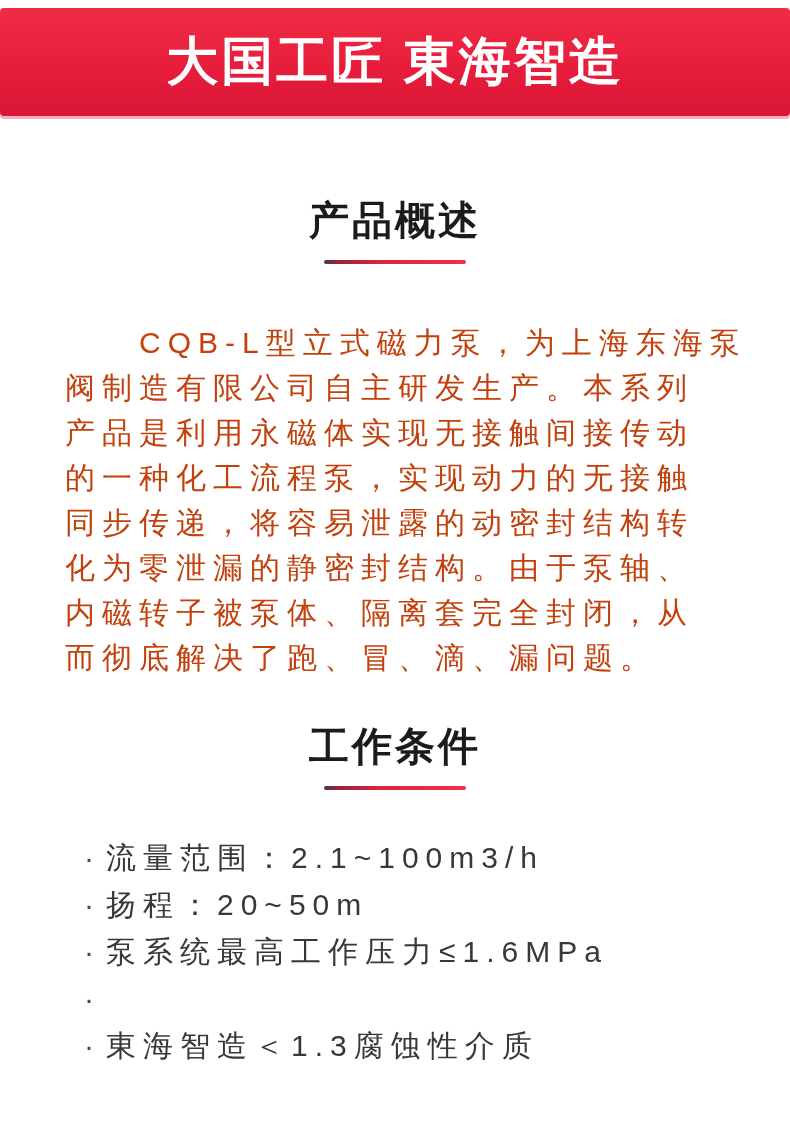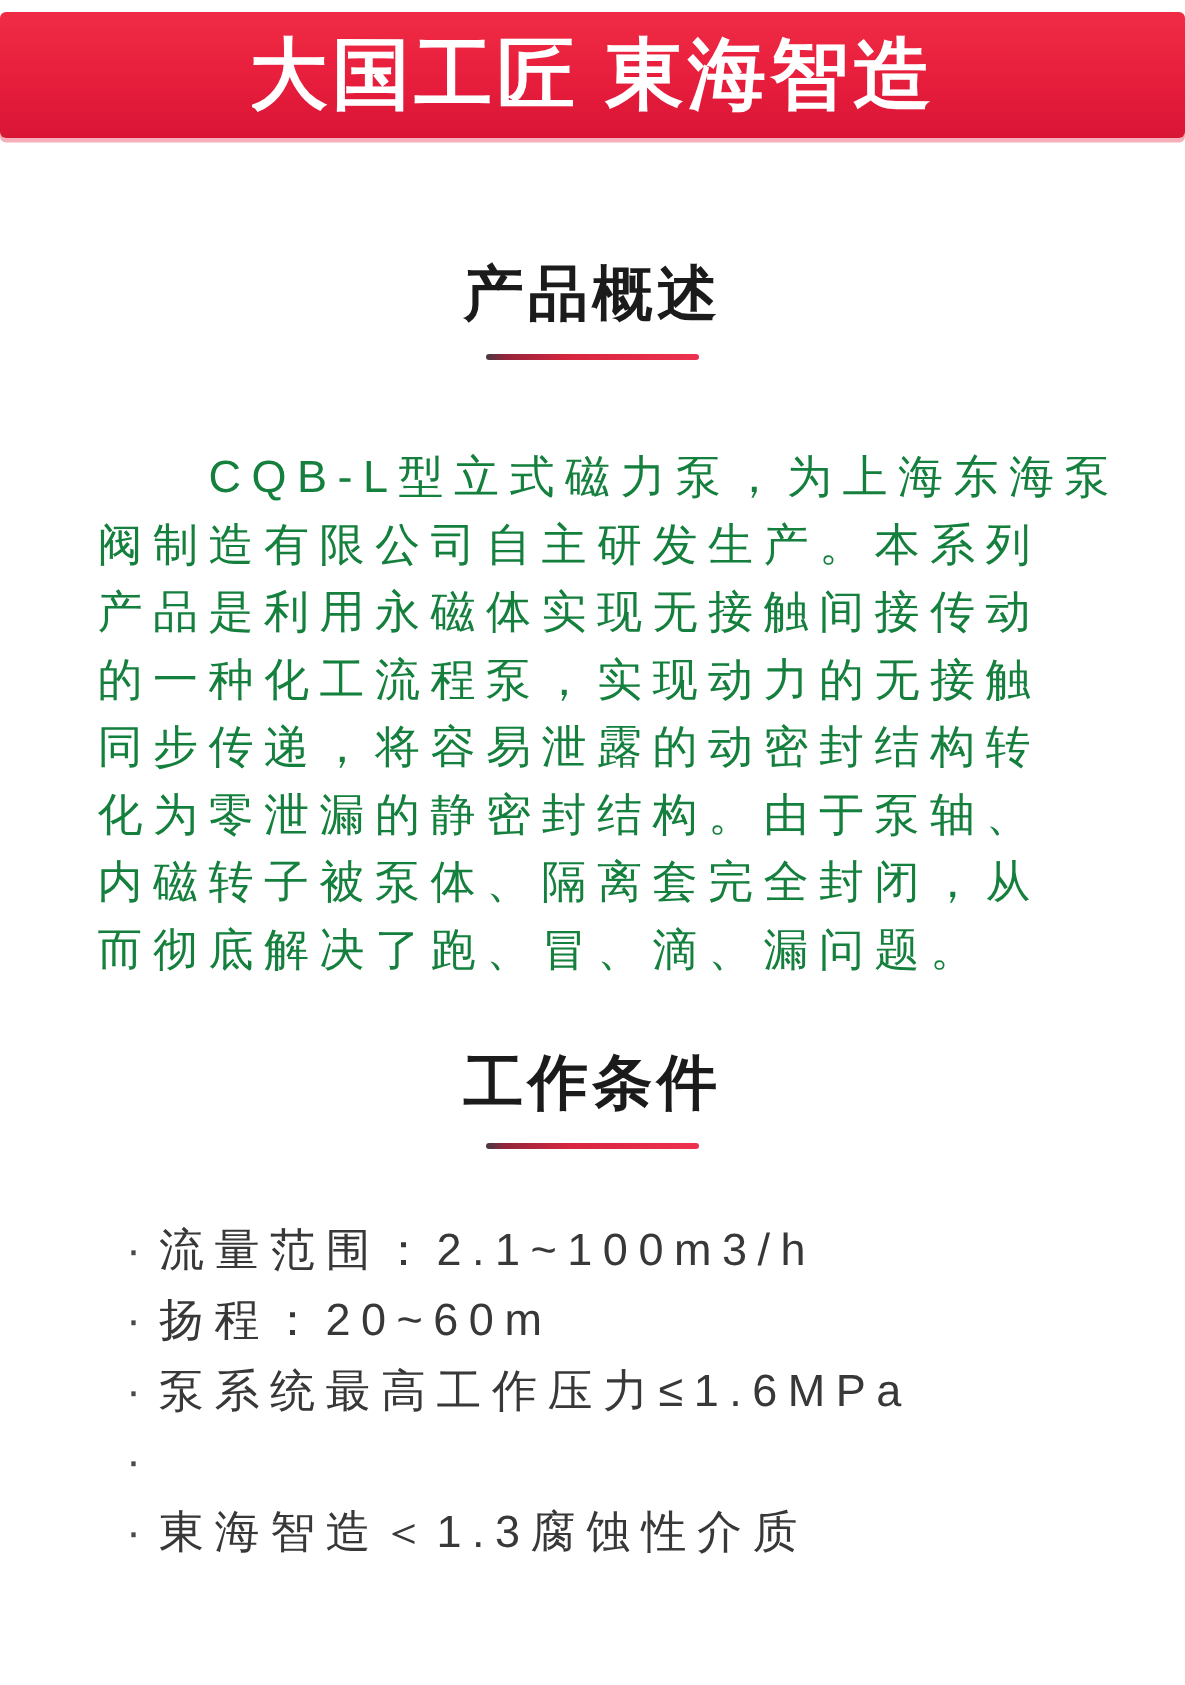--- a/index.html
+++ b/index.html
@@ -12,21 +12,21 @@
   .page {
     position: relative;
     width: 790px;
     height: 1123px;
     background: #ffffff;
     overflow: hidden;
   }
   
   .banner {
     margin: 8px 0 0 0;
-    height: 84px;
+    height: 108px;
     border-radius: 4px;
     background: linear-gradient(180deg, #f02c45 0%, #e71d3c 55%, #d91536 100%);
     box-shadow: 0 3px 0 #f6aeb9;
     display: flex;
     align-items: center;
     justify-content: center;
   }
   .banner-title {
     margin: 0;
     color: #ffffff;
@@ -54,21 +54,21 @@
     border-radius: 2px;
     background: linear-gradient(90deg, #473a43 0%, #93253a 9%, #d8263f 40%, #ee3150 100%);
   }
   
   .paragraph {
     margin: 56px auto 0 auto;
     width: 660px;
     font-size: 30px;
     line-height: 45px;
     letter-spacing: 7px;
-    color: #15803d;
+    color: #c2410c;
     white-space: pre;
   }
   
   .cond-list {
     list-style: none;
     margin: 44px 0 0 84px;
     padding: 0;
   }
   .cond-list li {
     display: flex;
@@ -111,21 +111,21 @@
     <h2 class="section-title">工作条件</h2>
     <div class="title-underline"></div>
 
     <ul class="cond-list">
       <li>
         <span class="bullet">·</span>
         <span class="cond-text">流量范围：2.1~100m3/h</span>
       </li>
       <li>
         <span class="bullet">·</span>
-        <span class="cond-text">扬程：20~60m</span>
+        <span class="cond-text">扬程：20~50m</span>
       </li>
       <li>
         <span class="bullet">·</span>
         <span class="cond-text">泵系统最高工作压力≤1.6MPa</span>
       </li>
       <li>
         <span class="bullet">·</span>
       </li>
       <li>
         <span class="bullet">·</span>

